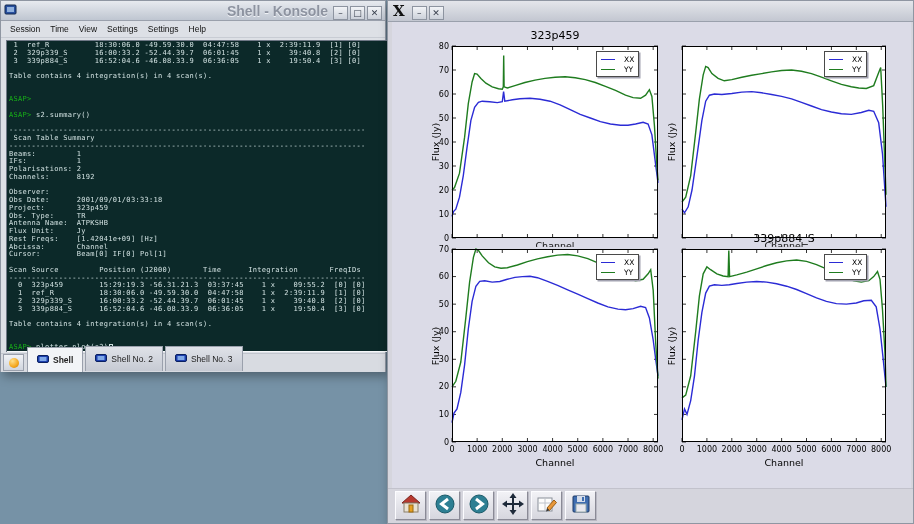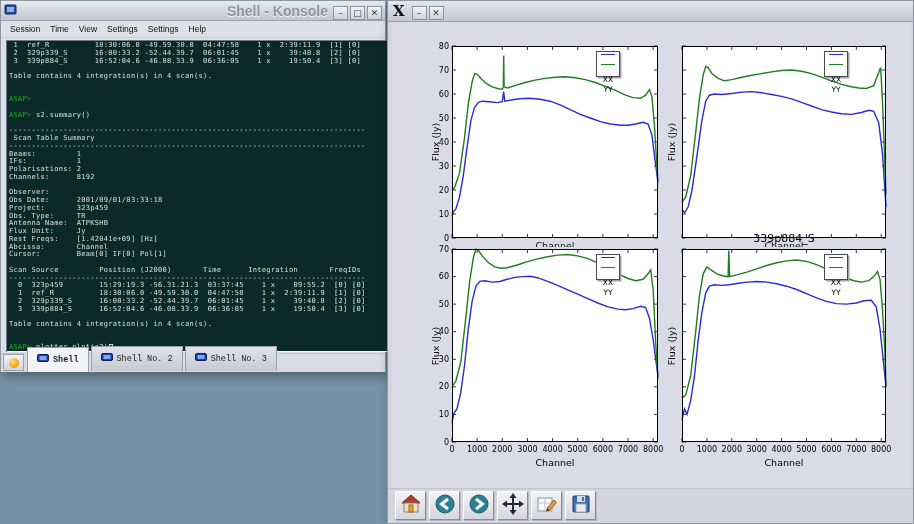--- a/index.html
+++ b/index.html
@@ -51,37 +51,37 @@
   .sbtn { position:absolute; left:0; width:13px; height:13px; background:linear-gradient(#f0f2f6,#ccd2dc); border:1px solid #99a0ae; color:#44557d; font-size:6px; line-height:12px; text-align:center; }
   #kthumb { position:absolute; left:0; width:13px; height:16px; background:linear-gradient(#eef0f5,#d3d8e2); border:1px solid #99a0ae;
     display:flex; align-items:center; justify-content:center; }
   #kthumb .dots { width:7px; height:7px;
     background-image:radial-gradient(#9aa2b4 30%, transparent 32%); background-size:3px 3px; }
   
   #ktabs { position:absolute; left:0; top:352px; width:384px; height:19px; background:#d8dbe1; display:flex; align-items:flex-end; padding-left:2px; border-top:1px solid #c2c6ce; }
   #ktab-corner { width:21px; height:17px; border:1px solid #9aa0ac; background:linear-gradient(#f0f2f6,#d0d5de); display:flex; align-items:center; justify-content:center; margin-right:3px; margin-bottom:1px; }
   .kball { width:10px; height:10px; border-radius:50%; background:radial-gradient(circle at 35% 30%, #ffe08a, #f5a71d 60%, #c27708); }
   .ktab { height:17px; display:flex; align-items:center; gap:4px; padding:12px 9px; font-size:8.5px; color:#222;
-    border:1px solid #9aa0ac; border-bottom:none; background:linear-gradient(#dfe2e8,#c6cad3); margin-right:2px; margin-bottom:1px;font-family:Liberation Mono, monospace; }
+    border:1px solid #9aa0ac; border-bottom:none; background:linear-gradient(#dfe2e8,#c6cad3); margin-right:2px; margin-bottom:1px; }
   .ktab.active { background:#f2f4f7; height:18px; font-weight:bold; margin-bottom:0; }
   
   #plotwin { left:387px; top:0; width:527px; height:524px; background:#d5d5dd; }
   #plotwin .titlebar { height:21px; background:linear-gradient(#e4e6eb,#c3c7d1); }
   #xicon { font-family:"DejaVu Serif", serif; font-weight:bold; font-size:15px; color:#111; line-height:15px; padding:0 2px; }
   #figure { position:absolute; left:4px; top:21px; width:519px; height:466px; background:#dbdbe7; }
   .sp-title { position:absolute; text-align:center; font-family:"DejaVu Sans", sans-serif; font-size:11px; color:#000; z-index:3; }
   .tick-label { position:absolute; font-family:"DejaVu Sans", sans-serif; font-size:8px; color:#000; }
   .yl { text-align:right; }
   .xl { text-align:center; }
   .axis-label { position:absolute; font-family:"DejaVu Sans", sans-serif; font-size:9.5px; color:#000; white-space:nowrap; }
   .ylabel { transform:translate(-50%,-50%) rotate(-90deg); }
   .xlabel { text-align:center; }
   .remnant { position:absolute; overflow:hidden; text-align:center; font-family:"DejaVu Sans", sans-serif; font-size:9.5px; color:#111; z-index:2; }
   .legend { position:absolute; background:#fff; border:1px solid #4a4a4a; box-shadow:1.5px 1.5px 0 #a2a2b0; padding:2px 4px; z-index:4; }
-  .legend-entry { display:flex; align-items:center; gap:20px; height:10px;flex-direction:column; }
+  .legend-entry { display:flex; align-items:center; gap:9px; height:10px; }
   .legend-line { width:14px; height:0; border-top:1.6px solid; }
   .legend-text { font-family:"DejaVu Sans", sans-serif; font-size:7.5px; color:#000; }
   #ptoolbar { position:absolute; left:0; top:487px; width:525px; height:34px; background:#d5d5dd; border-top:1px solid #c2c2cc; display:flex; align-items:center; padding-left:7px; }
   .tbtn { width:31px; height:29px; margin-right:3px; background:linear-gradient(#f2f2f6,#d6d6de);
     border-top:1px solid #fcfcff; border-left:1px solid #fcfcff; border-right:1px solid #8a8a96; border-bottom:1px solid #8a8a96;
     box-shadow:1px 1px 0 #b8b8c2; display:flex; align-items:center; justify-content:center; }
 </style>
 </head>
 <body>
 
@@ -143,20 +143,21 @@
     </div>
 </div>
 
 <div class="window" id="plotwin">
   <div class="titlebar">
     <span id="xicon">X</span>
     <span id="pbtns"><span class="winbtn" style="display: inline-block;">–</span><span class="winbtn" style="display: inline-block;">✕</span></span>
   </div>
   <div id="figure">
       <div class="remnant" style="left: 60px; top: 218px; width: 206px; height: 7px;">Channel</div>
+      <div class="sp-title" style="left: 60px; top: 7px; width: 206px;">323p459</div>
       <svg width="206" height="192" style="position: absolute; left: 60px; top: 24px; overflow: visible;">
         <rect x="0" y="0" width="206" height="192" fill="#ffffff" stroke="none"></rect>
         <g stroke="#000" stroke-width="0.8">
           <path d="M0 192 L0 188"></path>
           <path d="M0 0 L0 4"></path>
           <path d="M25.146484375 192 L25.146484375 188"></path>
           <path d="M25.146484375 0 L25.146484375 4"></path>
           <path d="M50.29296875 192 L50.29296875 188"></path>
           <path d="M50.29296875 0 L50.29296875 4"></path>
           <path d="M75.439453125 192 L75.439453125 188"></path>

